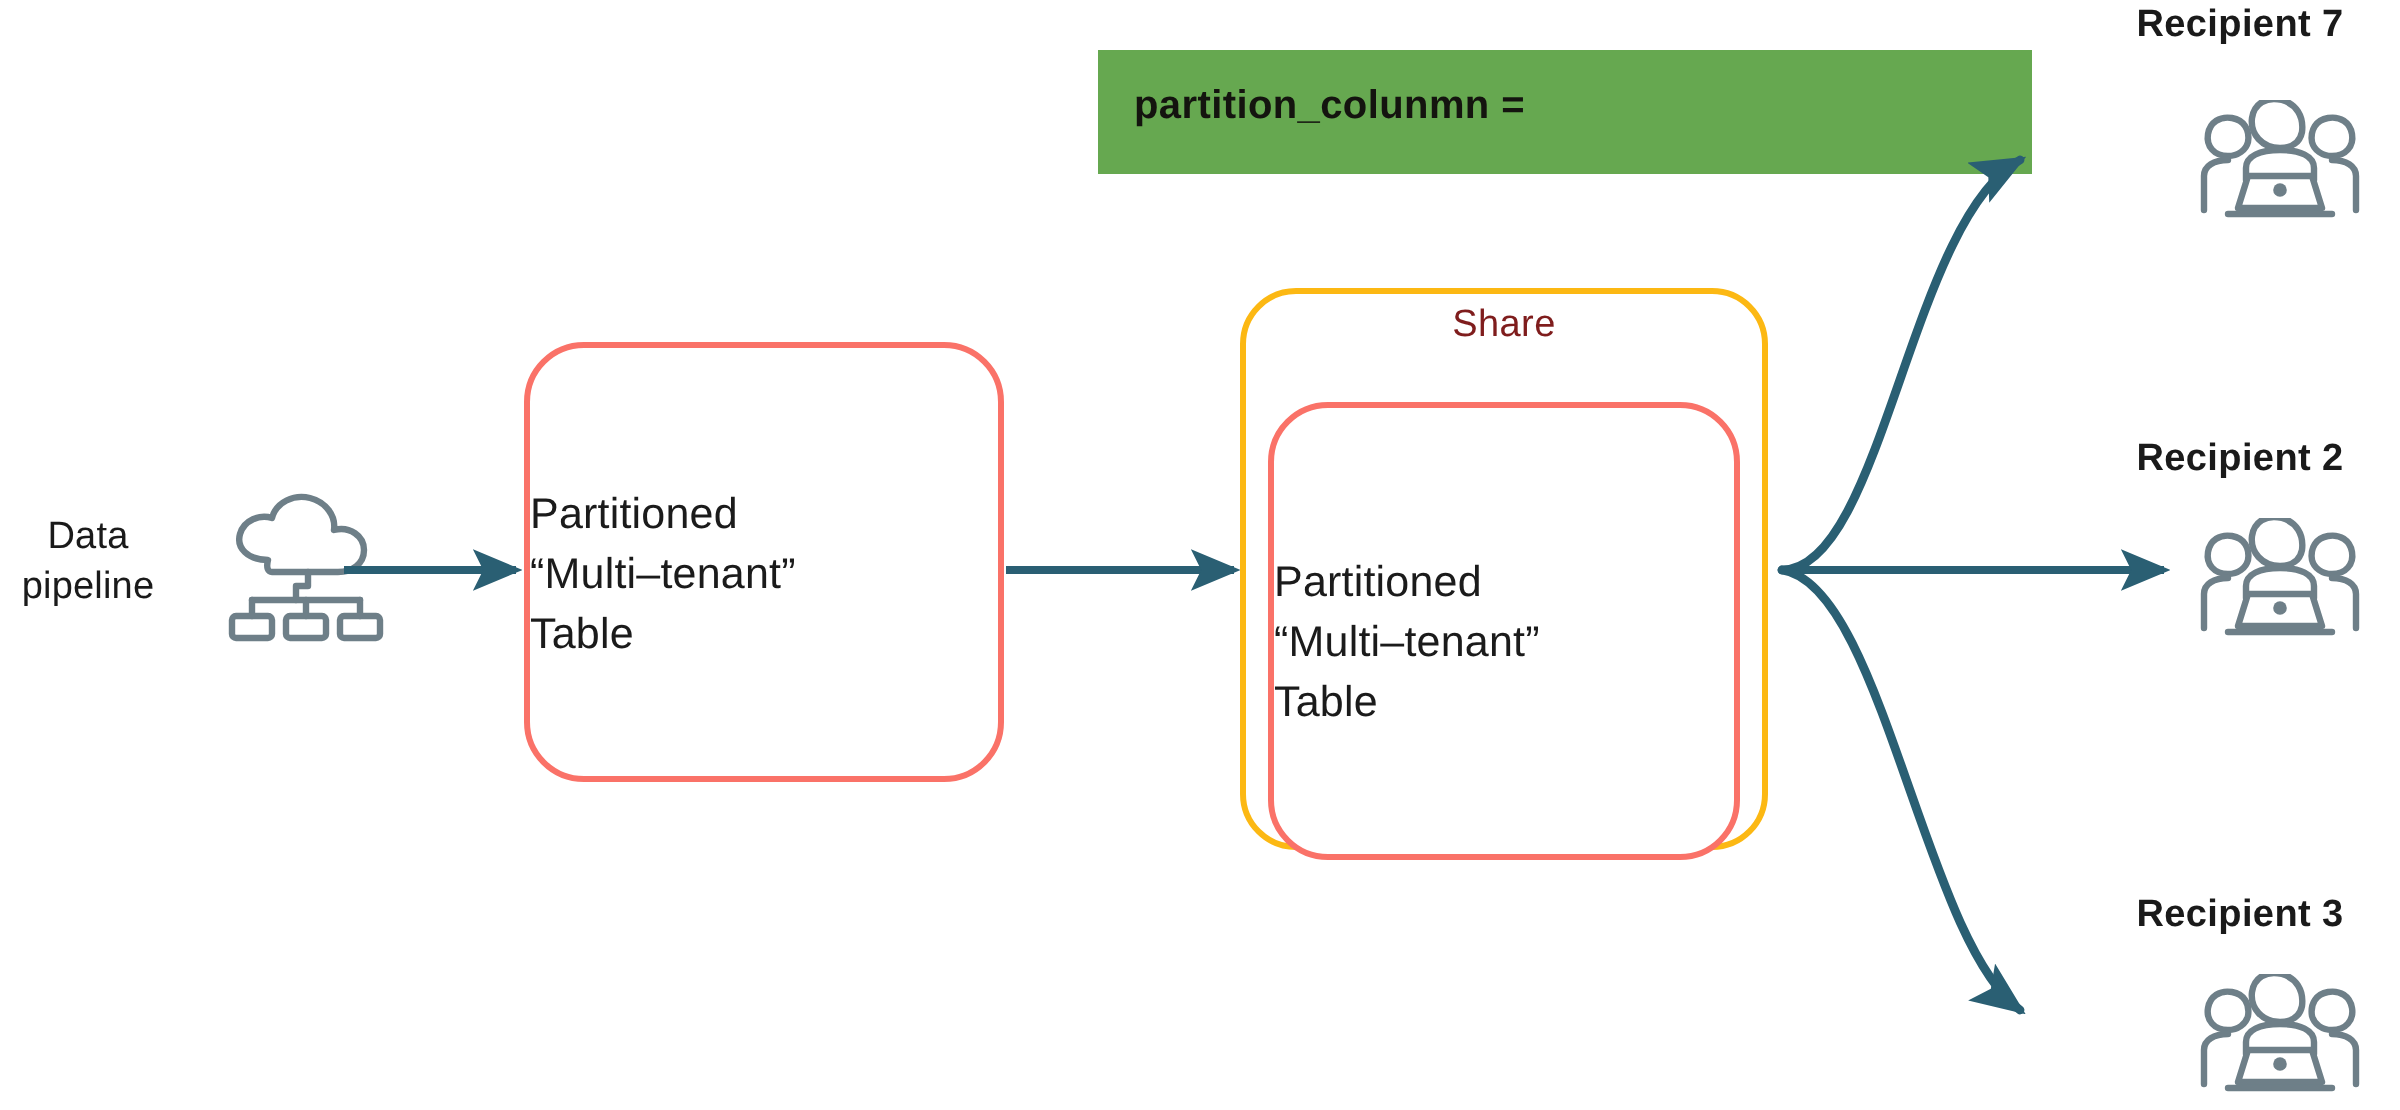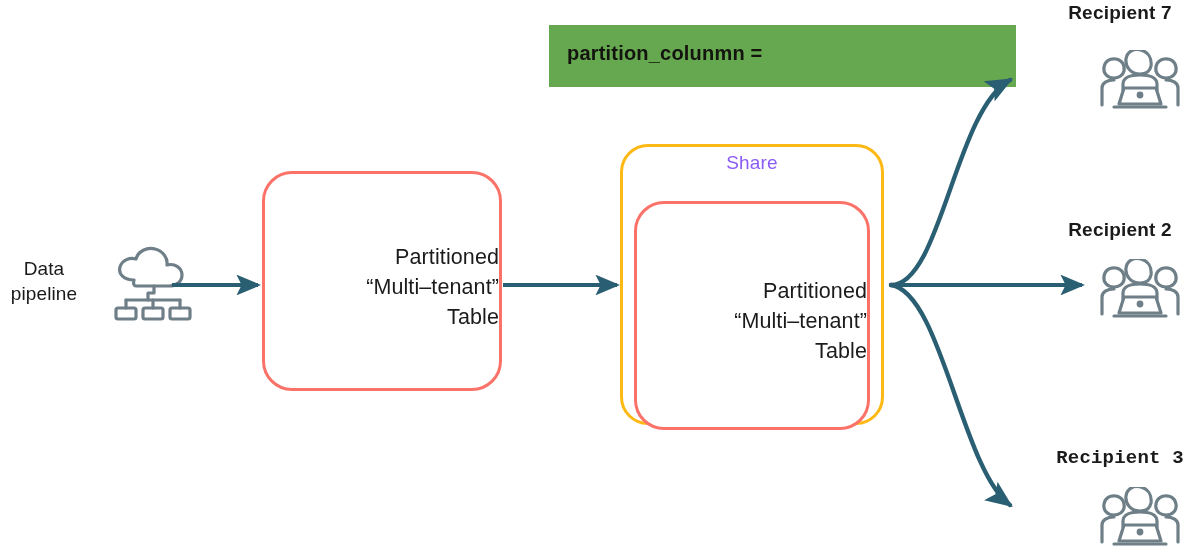--- a/index.html
+++ b/index.html
@@ -55,35 +55,35 @@
     left: 634px; top: 201px;
     width: 236px; height: 229px;
     border: 3.5px solid #fa7268;
     border-radius: 30px;
     background: #ffffff;
   }
 
   .box-text {
     position: absolute;
     left: 0; right: 0;
-    text-align: right;
+    text-align: left;
     font-size: 21.5px;
     line-height: 30px;
     color: #1b1b1b;
     letter-spacing: .1px;
   }
   #table-box-1 .box-text { top: 68px; }
   #table-box-2 .box-text { top: 72px; }
 
   #share-label {
     left: 620px; top: 152px;
     width: 264px;
     text-align: center;
     font-size: 19px;
-    color: #8b5cf6;
+    color: #7f1d1d;
     letter-spacing: .2px;
   }
 
   
   #partition-note {
     left: 516px; top: 25px;
     width: 467px; height: 62px;
     background: #66a850;
     box-sizing: border-box;
     padding: 14px 0 0 18px;
@@ -102,21 +102,21 @@
   .recipient-label {
     width: 160px;
     text-align: center;
     font-size: 19px;
     font-weight: bold;
     color: #1a1a1a;
     letter-spacing: .2px;
   }
   #recipient-1-label { left: 1040px; top: 2px; }
   #recipient-2-label { left: 1040px; top: 219px; }
-  #recipient-3-label { left: 1040px; top: 447px; font-family: Liberation Mono, monospace; }
+  #recipient-3-label { left: 1040px; top: 447px; }
 
   .recipient-icon { width: 96px; height: 62px; }
   #recipient-1-icon { left: 1092px; top: 50px; }
   #recipient-2-icon { left: 1092px; top: 259px; }
   #recipient-3-icon { left: 1092px; top: 487px; }
 
   
   #arrow-layer {
     left: 0; top: 0;
     width: 1200px; height: 555px;

